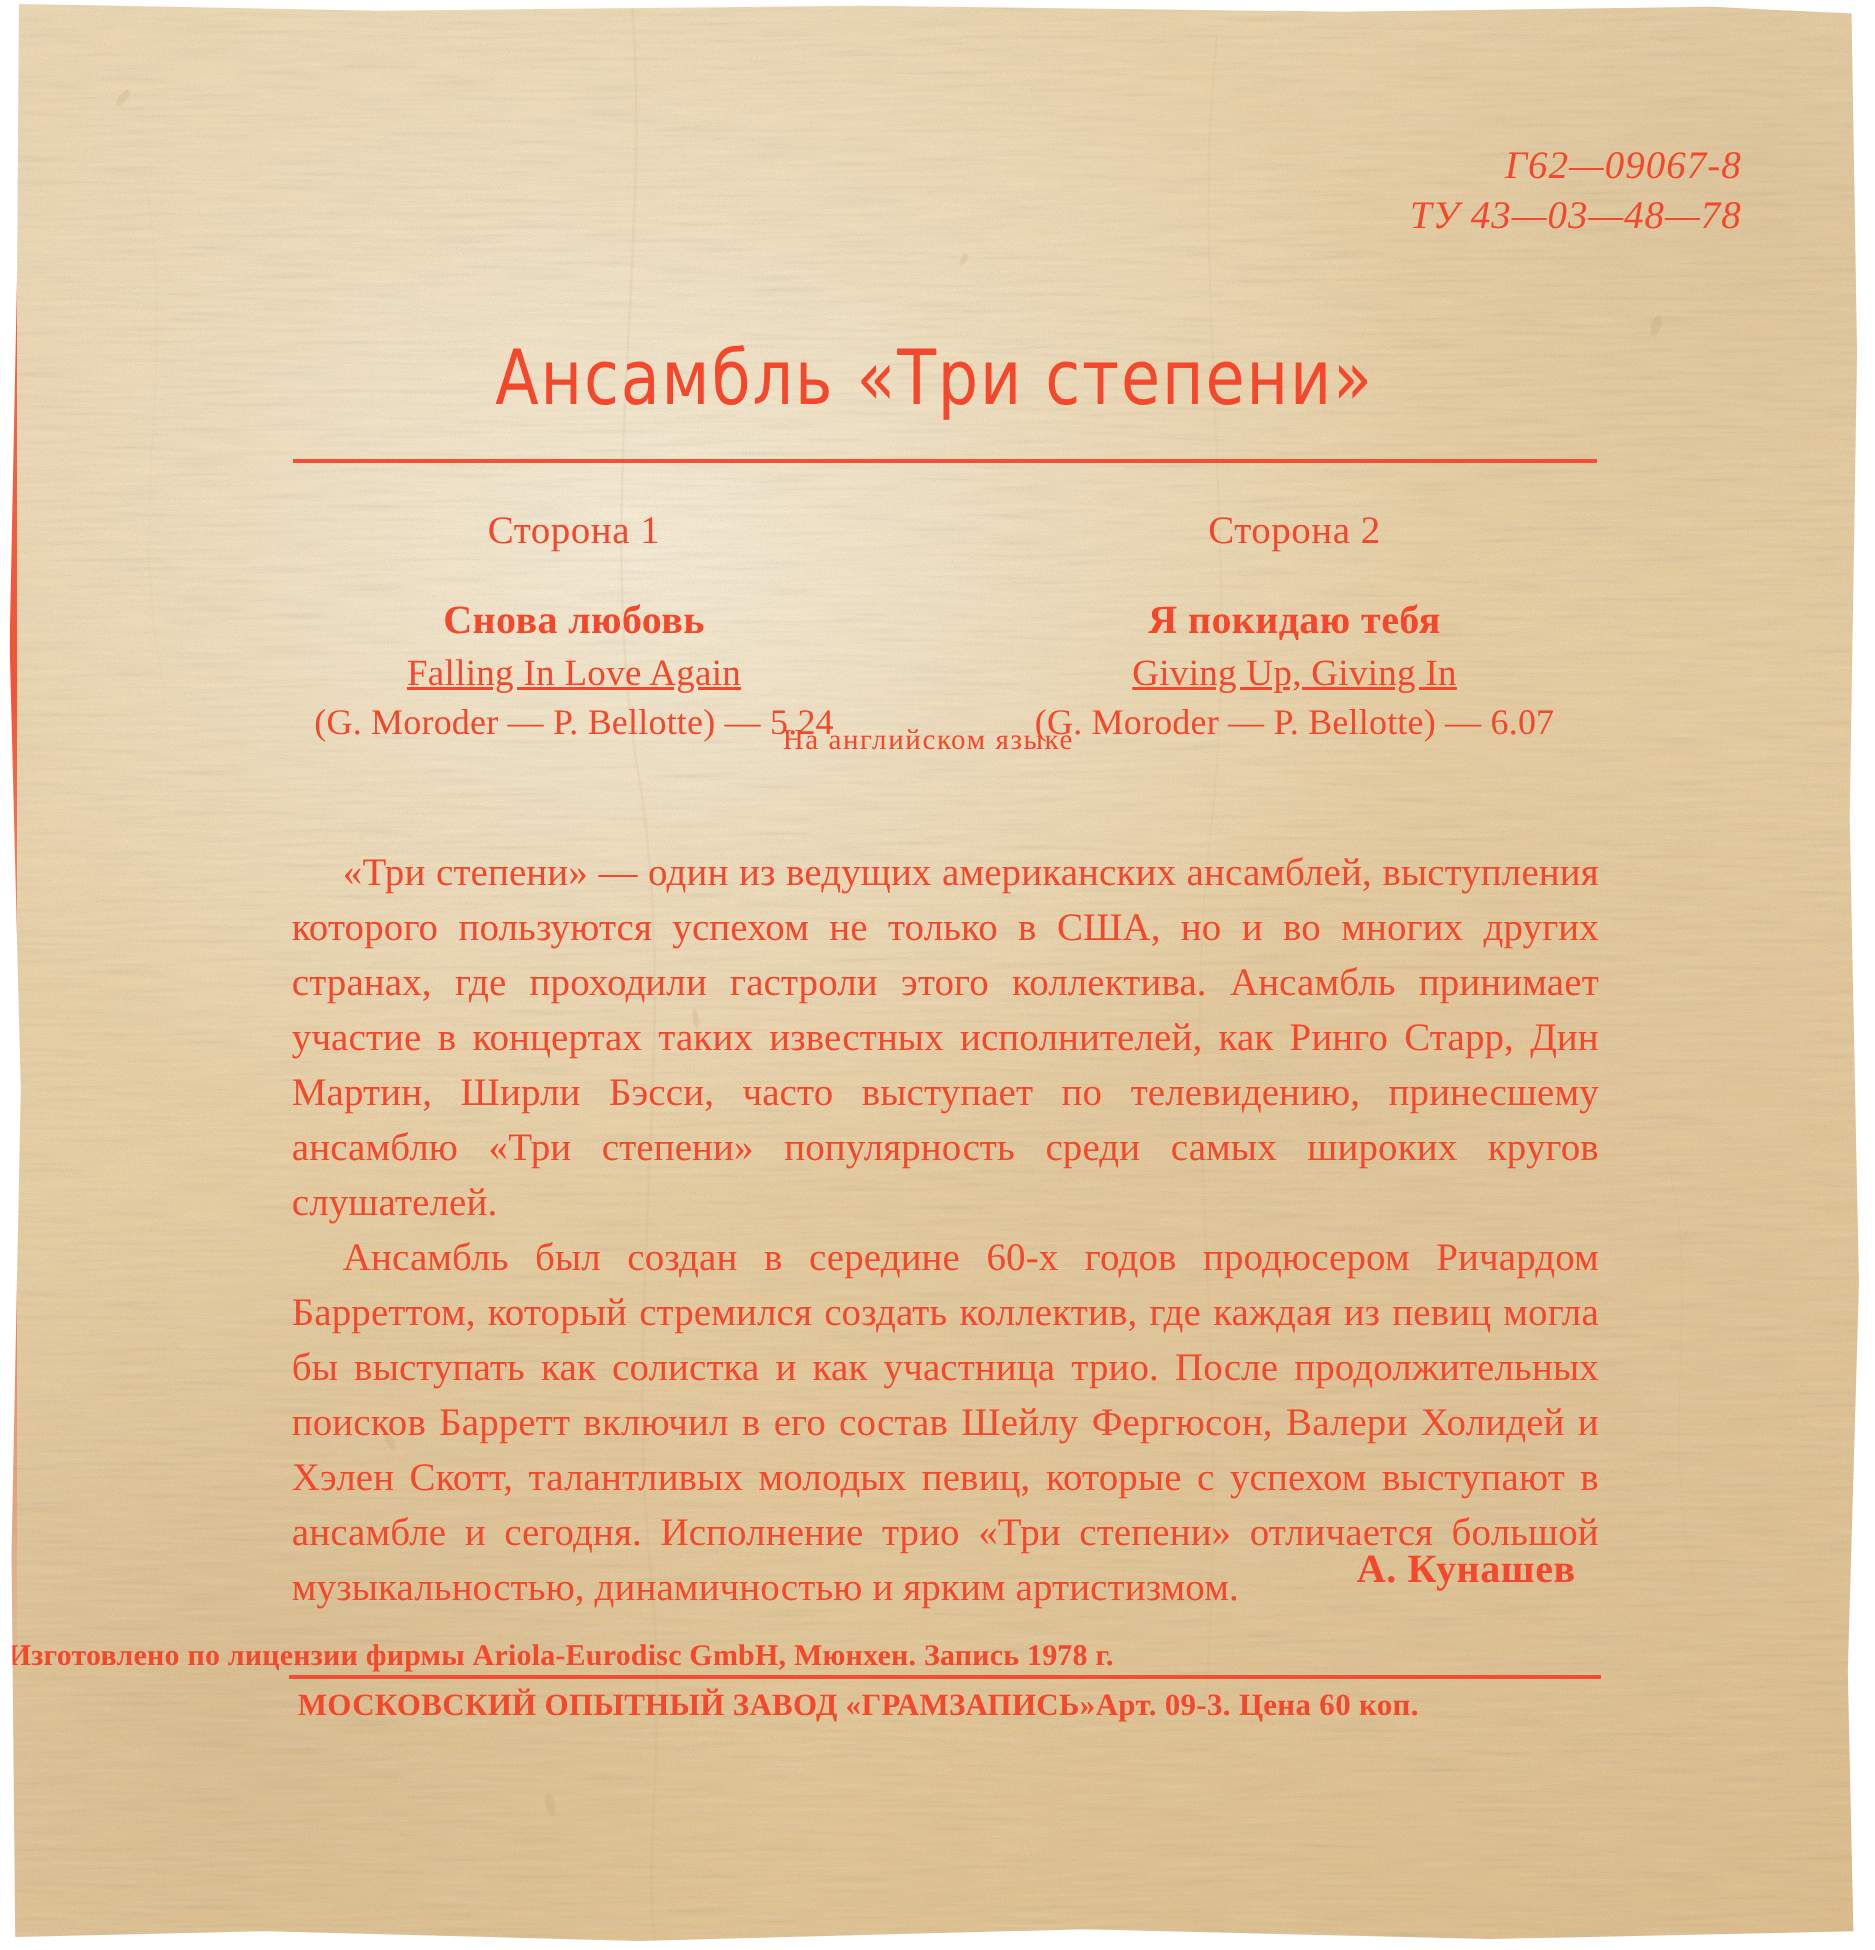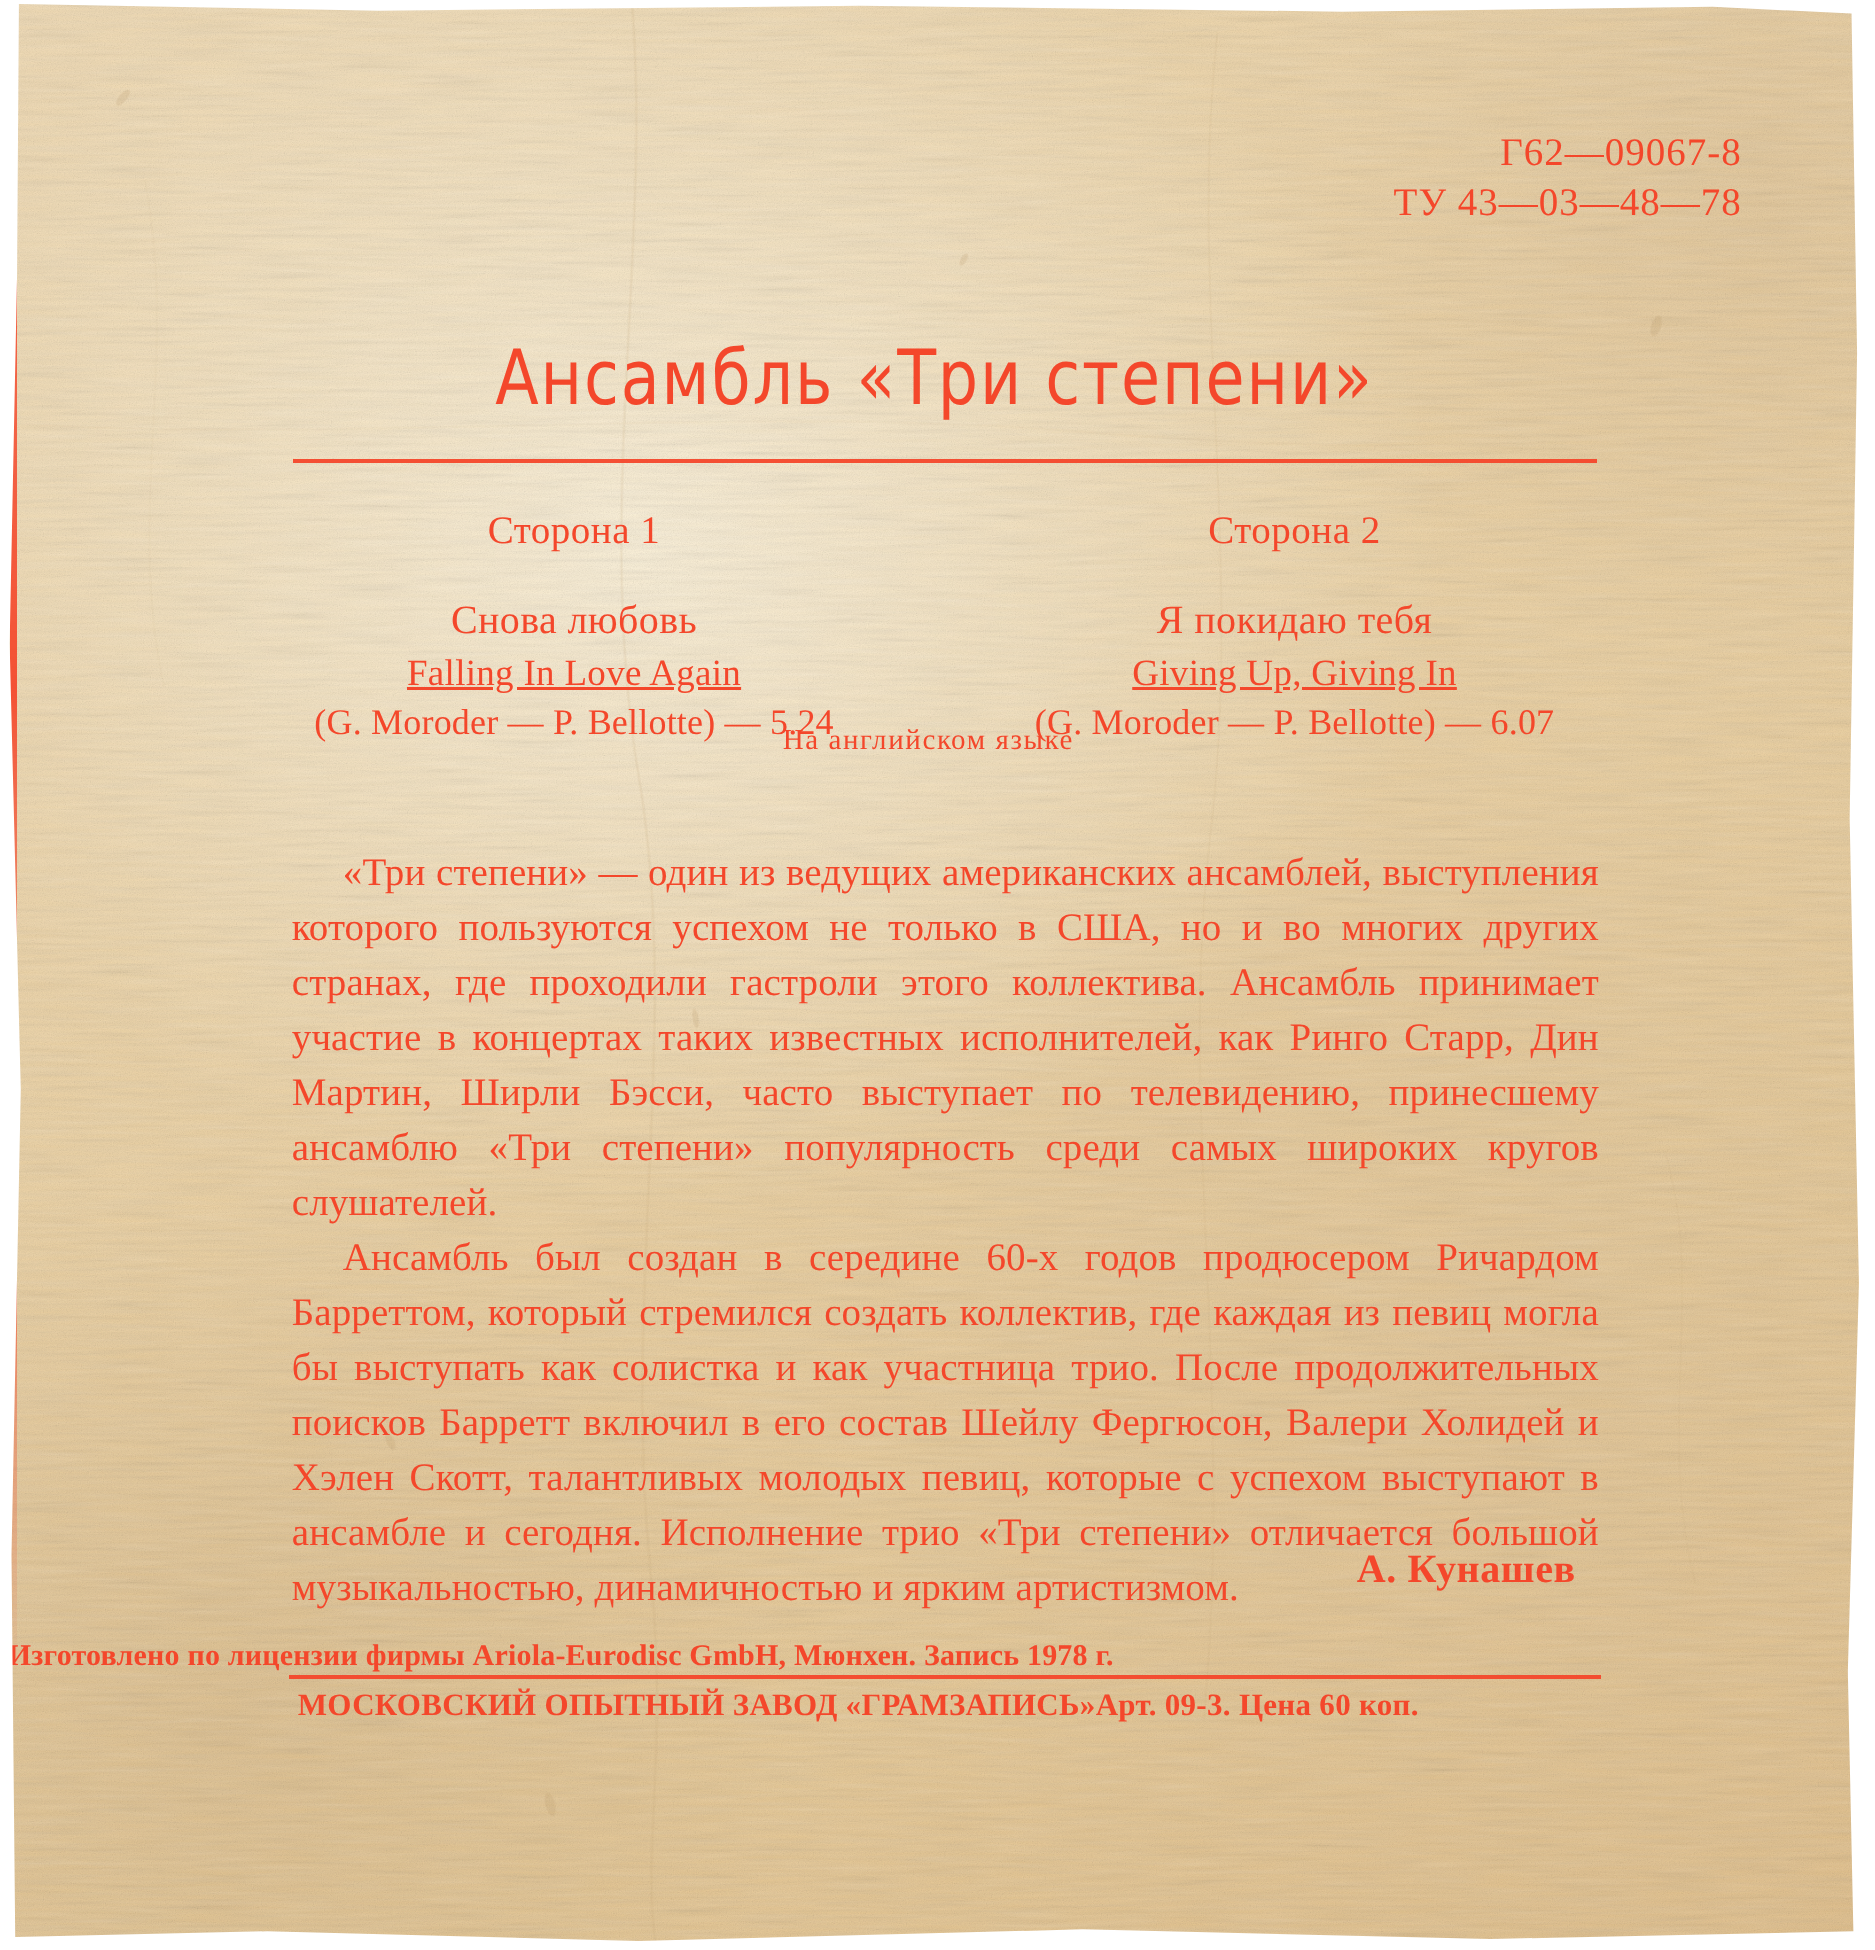--- a/index.html
+++ b/index.html
@@ -82,26 +82,27 @@
   
   #content {
     position: absolute;
     inset: 0;
     color: #f4472b;
   }
 
   .catalog {
     position: absolute;
     right: 119px;
-    top: 124px;
+    top: 137px;
     text-align: right;
     font-size: 39px;
     letter-spacing: 1px;
     line-height: 1.28;
     font-family: "Liberation Serif", "DejaVu Serif", serif;
+    font-style: italic;
   }
   .catalog div { white-space: nowrap; }
 
   .album-title {
     position: absolute;
     left: 0; right: 0;
     top: 329px;
     text-align: center;
     font-family: "DejaVu Sans Condensed", "Liberation Sans Narrow", "Liberation Sans", sans-serif;
     font-size: 76px;
@@ -133,21 +134,21 @@
     flex: 1 1 0;
     text-align: center;
   }
   .side-label {
     font-size: 39px;
     letter-spacing: 0.5px;
     margin-bottom: 43px;
   }
   .track-ru {
     font-size: 40px;
-    font-weight: normal;
+    font-weight: bold;
     letter-spacing: 0.4px;
     margin-bottom: 8.8px;
     white-space: nowrap;
   }
   .track-en {
     font-size: 37px;
     letter-spacing: 0.3px;
     margin-bottom: 6.8px;
     white-space: nowrap;
     text-decoration: underline;

